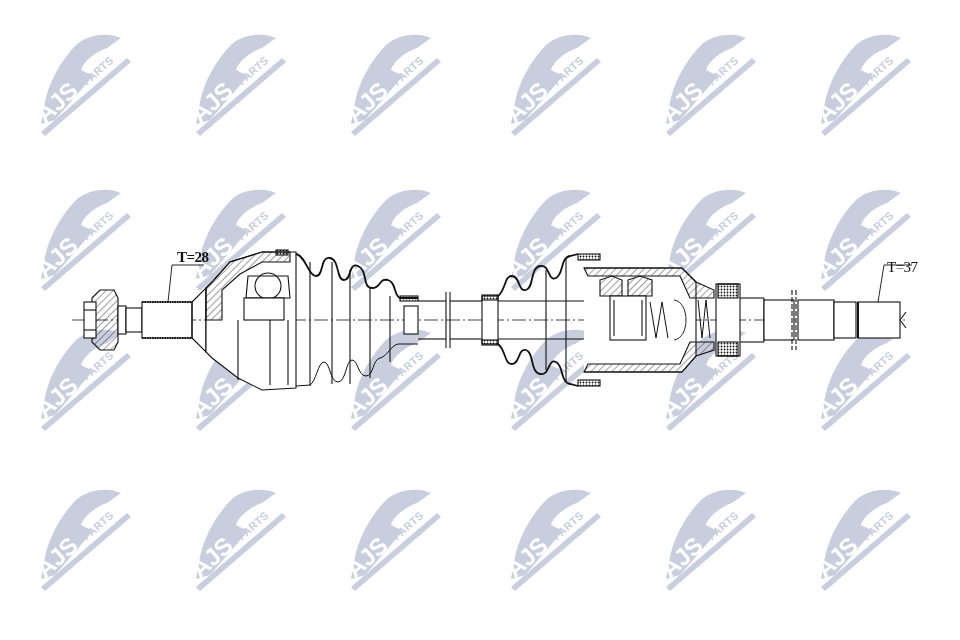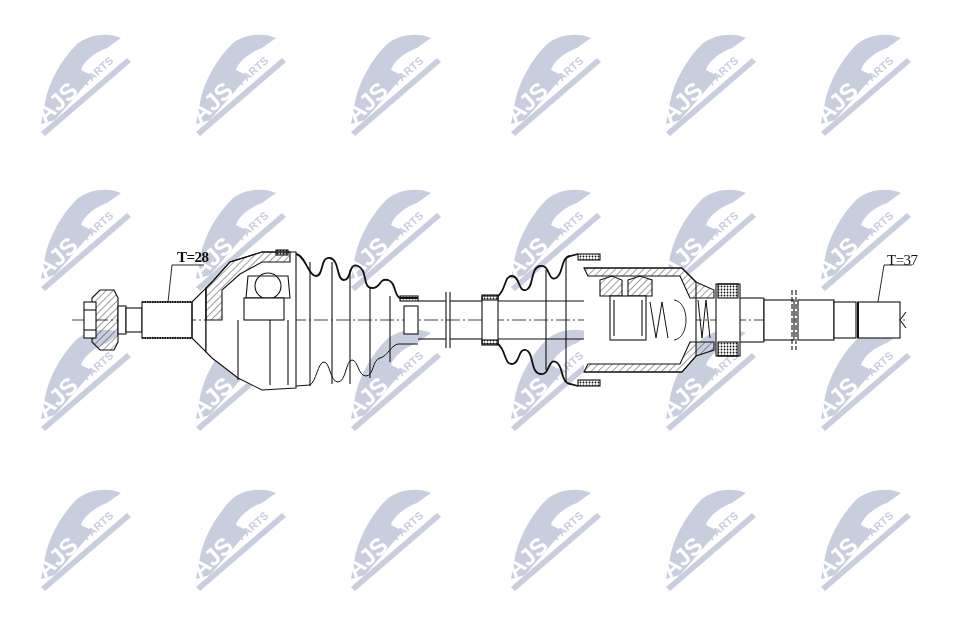--- a/index.html
+++ b/index.html
@@ -269,14 +269,14 @@
         <line x1="858" y1="302" x2="858" y2="338" stroke-width="2"></line>
         <line x1="900" y1="320" x2="906" y2="312"></line>
         <line x1="900" y1="320" x2="906" y2="328"></line>
       </g>
 
       <path d="M878 302 L884 265 L912 265" stroke-width="0.9"></path>
     </g>
   </svg>
 
   <div class="label" style="left:177px; top:249px;font-weight:bold;">T=28</div>
-  <div class="label" style="left:887px; top:252px;">T=37</div>
+  <div class="label" style="left:887px; top:259px;">T=37</div>
 </div>
 
 </body></html>

